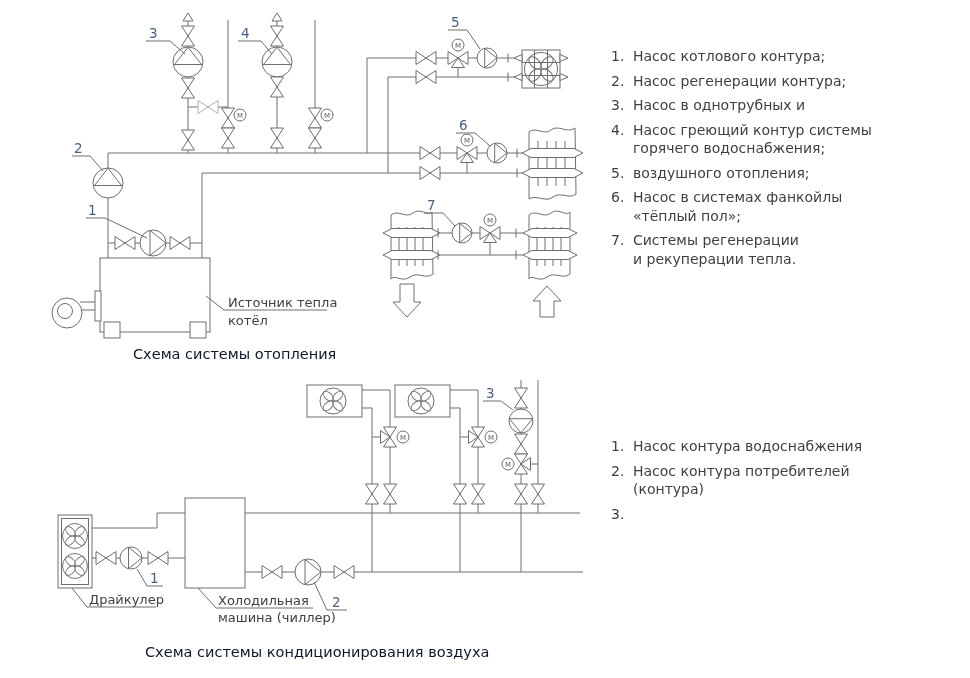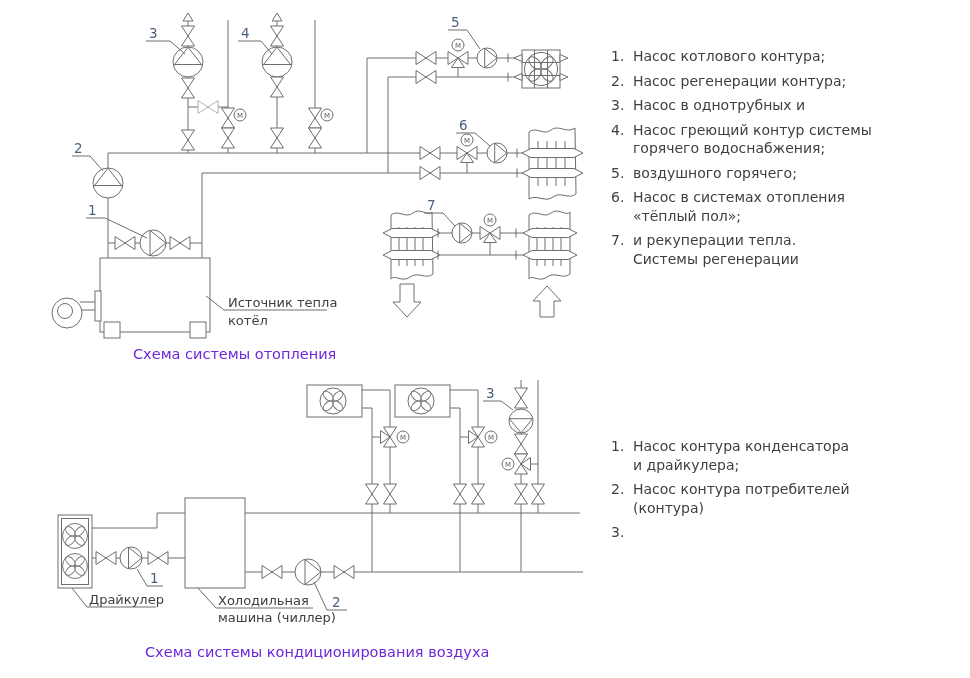--- a/index.html
+++ b/index.html
@@ -9,21 +9,21 @@
   #dwg .w{fill:#ffffff}
   #dwg .lt{stroke:#b2b2b2}
   #dwg text{stroke:none}
   text.lbl{fill:#3f3f3f;font-size:13px}
   text.co{fill:#4a6080;font-size:13.5px}
   text.m{fill:#5a5a5a;font-size:7px;text-anchor:middle}
   .legend{position:absolute;color:#3f3f3f;font-size:14px;line-height:18.5px;width:310px}
   .li{display:flex;margin-bottom:6px}
   .num{width:22px;flex:none}
   .txt span{display:block}
-  .cap{position:absolute;font-size:14.5px;color:#6d28d9;white-space:nowrap}
+  .cap{position:absolute;font-size:14.5px;color:#0f172a;white-space:nowrap}
 </style>
 </head>
 <body>
 
 <svg id="dwg" width="970" height="678" viewBox="0 0 970 678">
   <defs>
     <g id="vH">
         <path class="w" d="M-10,-6.5 L0,0 L-10,6.5 Z M10,-6.5 L0,0 L10,6.5 Z"></path>
       </g>
     <g id="vV">
@@ -295,45 +295,44 @@
   <div class="li">
     <span class="num">4.</span>
     <span class="txt">
         <span>Насос греющий контур системы</span>
         <span>горячего водоснабжения;</span>
       </span>
   </div>
   <div class="li">
     <span class="num">5.</span>
     <span class="txt">
-        <span>воздушного горячего;</span>
+        <span>воздушного отопления;</span>
       </span>
   </div>
   <div class="li">
     <span class="num">6.</span>
     <span class="txt">
-        <span>Насос в системах отопления</span>
+        <span>Насос в системах фанкойлы</span>
         <span>«тёплый пол»;</span>
       </span>
   </div>
   <div class="li">
     <span class="num">7.</span>
     <span class="txt">
+        <span>Системы регенерации</span>
         <span>и рекуперации тепла.</span>
-        <span>Системы регенерации</span>
       </span>
   </div>
 </div>
 
 <div class="legend" style="left:611px;top:437px">
   <div class="li">
     <span class="num">1.</span>
     <span class="txt">
-        <span>Насос контура конденсатора</span>
-        <span>и драйкулера;</span>
+        <span>Насос контура водоснабжения</span>
       </span>
   </div>
   <div class="li">
     <span class="num">2.</span>
     <span class="txt">
         <span>Насос контура потребителей</span>
         <span>(контура)</span>
       </span>
   </div>
   <div class="li">

